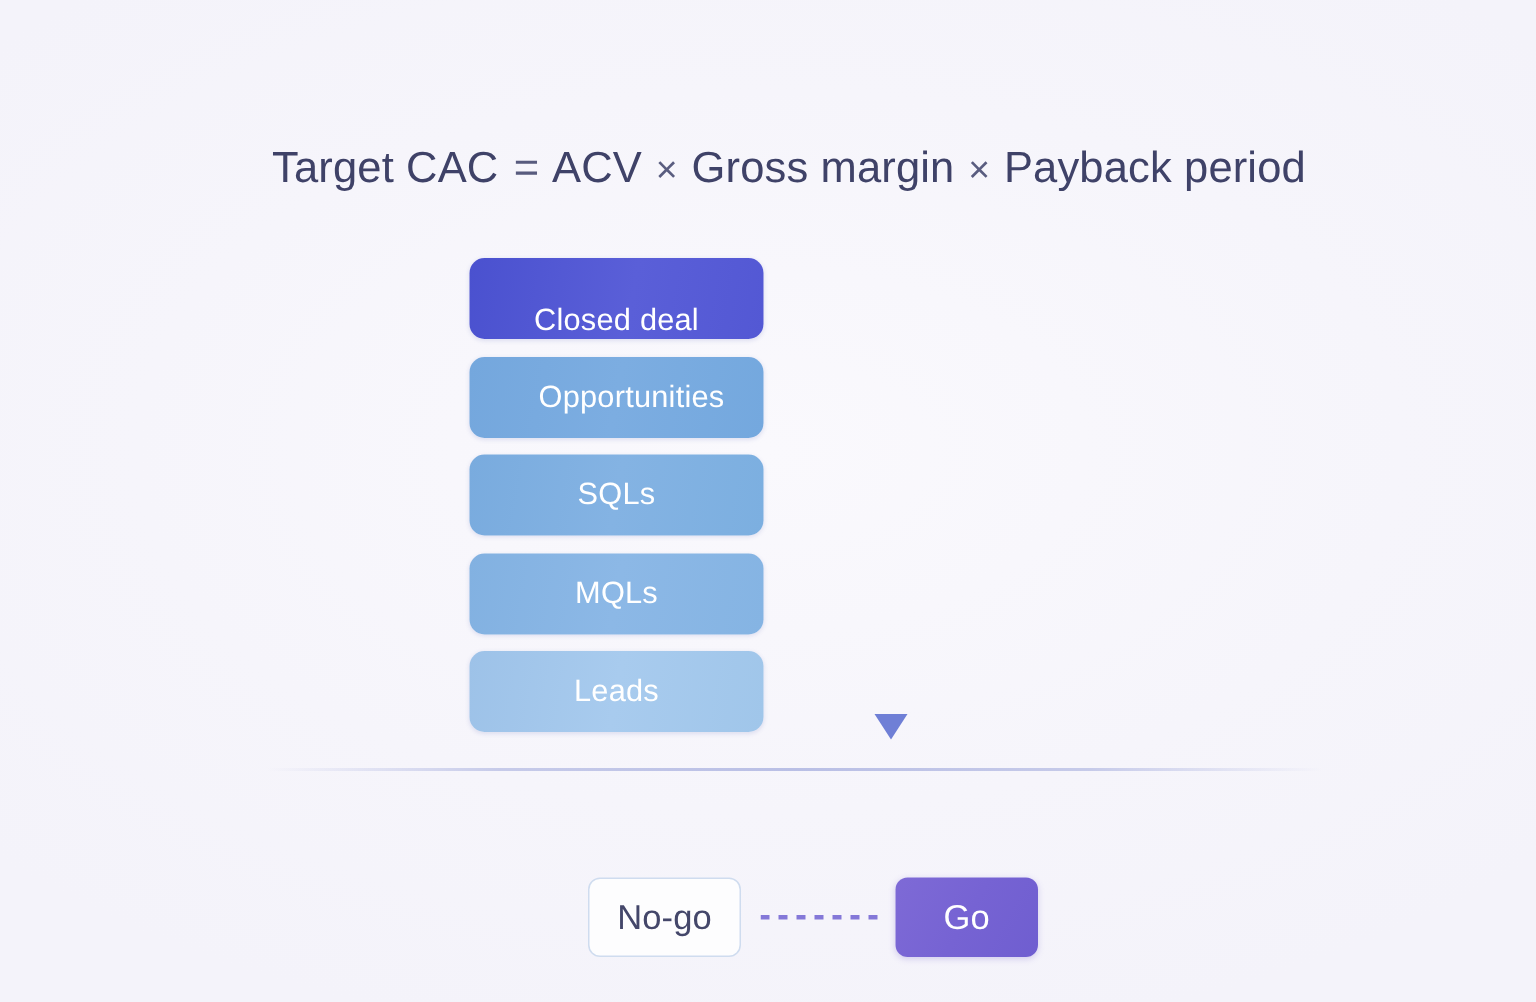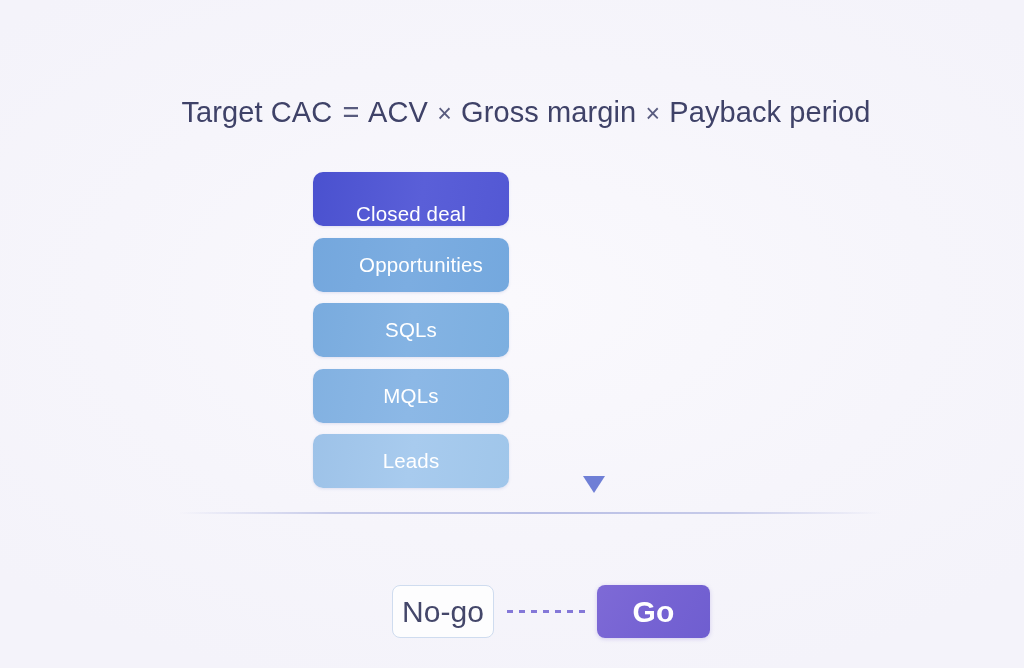--- a/index.html
+++ b/index.html
@@ -107,38 +107,37 @@
     height: 53px;
   }
   .btn {
     position: absolute;
     top: 0;
     height: 53px;
     border-radius: 8px;
     display: flex;
     align-items: center;
     justify-content: center;
-    font-size: 30px;
+    font-size: 23px;
     letter-spacing: 0.1px;
     box-sizing: border-box;
   }
   #btn-nogo {
     left: 392px;
     width: 102px;
     background: #fdfdfe;
     border: 1.5px solid #cfdcef;
     color: #44476a;
   }
   #btn-go {
     left: 597px;
-    width: 113px;
+    width: 95px;
     background: linear-gradient(120deg, #7e6ad6 0%, #7663d3 50%, #6f5ed0 100%);
     color: #ffffff;
     box-shadow: 0 1px 4px rgba(110, 90, 200, 0.26);
-    font-weight: bold;
   }
   #dash-link {
     position: absolute;
     left: 507px;
     top: 25px;
     width: 81px;
     height: 2.5px;
     background-image: linear-gradient(90deg, #8478d8 0 6px, rgba(0,0,0,0) 6px 12px);
     background-size: 12px 2.5px;
     background-repeat: repeat-x;

